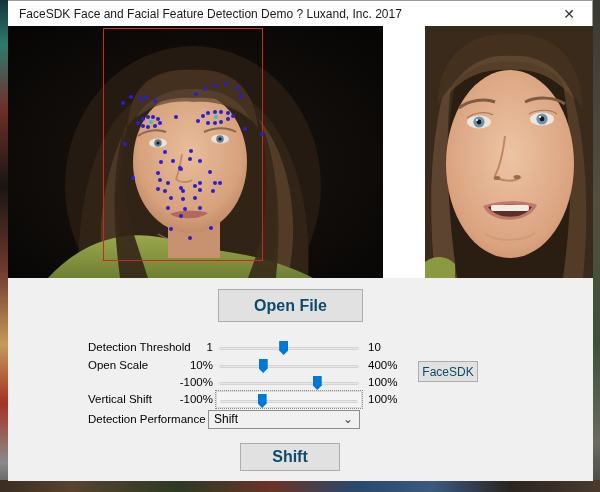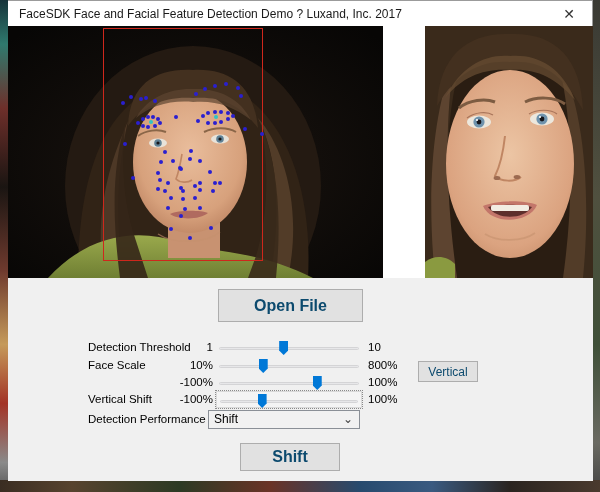--- a/index.html
+++ b/index.html
@@ -245,27 +245,27 @@
       <div class="slider-label">Detection Threshold</div>
       <div class="slider-min">1</div>
       <div class="track-box">
         <div class="track"></div>
         <div class="thumb" style="left: calc(46% - 4px); background: rgb(0, 120, 215);"></div>
       </div>
       <div class="slider-max">10</div>
     </div>
 
     <div class="slider-row srow-1">
-      <div class="slider-label">Face Scale</div>
+      <div class="slider-label">Open Scale</div>
       <div class="slider-min">10%</div>
       <div class="track-box">
         <div class="track"></div>
         <div class="thumb" style="left: calc(32% - 4px); background: rgb(0, 120, 215);"></div>
       </div>
-      <div class="slider-max">800%</div>
+      <div class="slider-max">400%</div>
     </div>
 
     <div class="slider-row srow-2">
       <div class="slider-min">-100%</div>
       <div class="track-box">
         <div class="track"></div>
         <div class="thumb" style="left: calc(69% - 4px); background: rgb(0, 120, 215);"></div>
       </div>
       <div class="slider-max">100%</div>
     </div>
@@ -274,21 +274,21 @@
       <div class="slider-label">Vertical Shift</div>
       <div class="slider-min">-100%</div>
       <div class="track-box focused">
         <div class="track"></div>
         <div class="thumb" style="left: calc(31% - 4px); background: rgb(0, 120, 215);"></div>
       </div>
       <div class="slider-max">100%</div>
     </div>
 
     <div class="btn btn-defaults">
-      <span>Vertical</span>
+      <span>FaceSDK</span>
     </div>
 
     <div class="perf-row">
       <div class="perf-label">Detection Performance</div>
       <div class="combo">
         <span>Shift</span>
         <span class="chev">⌄</span>
       </div>
     </div>
 

